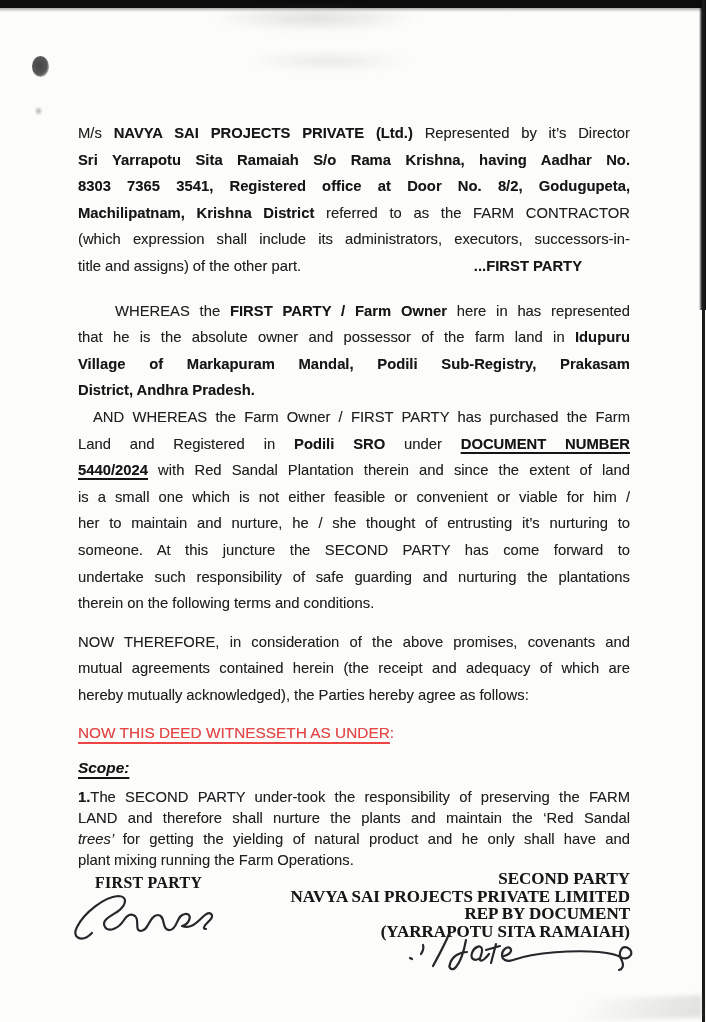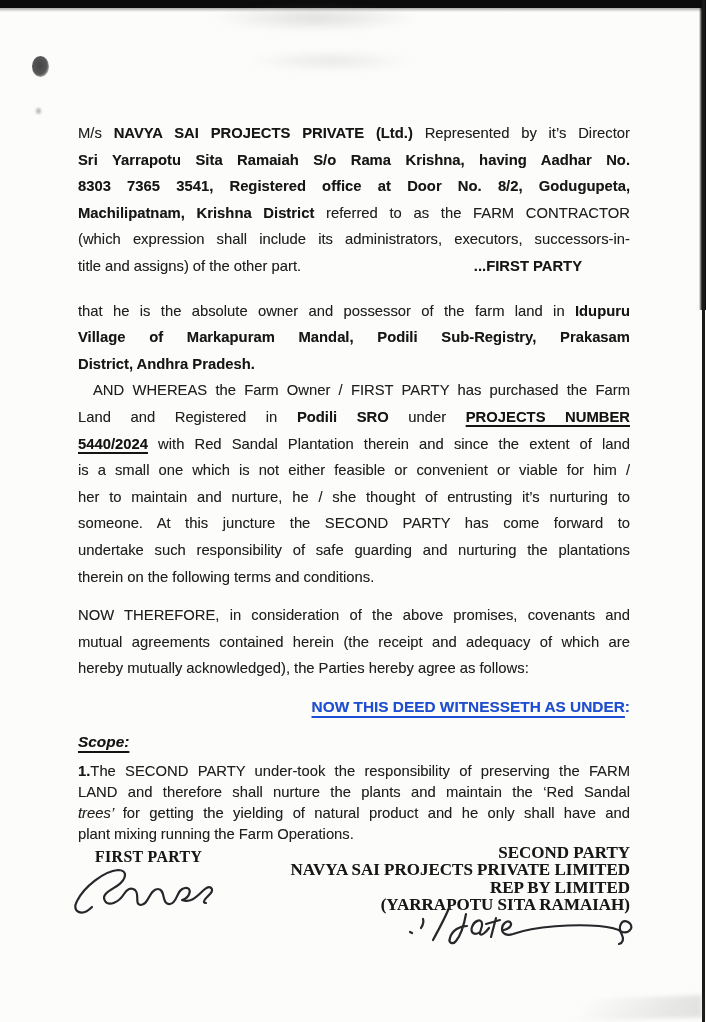--- a/index.html
+++ b/index.html
@@ -47,21 +47,21 @@
   .line.split{display:flex;justify-content:space-between;text-align-last:auto;align-items:flex-end;}
   .split-right{margin-right:48px;white-space:nowrap;}
   .clause-host{margin-top:8px;}
   .clause-host .line{line-height:21px;height:21px;}
   .run-r{}
   .run-b{font-weight:700;color:#161616;}
   .run-bu{font-weight:700;color:#141414;text-decoration:underline;
     text-decoration-thickness:1.6px;text-underline-offset:2.5px;}
   .run-i{font-style:italic;}
 
-  .deed-heading{margin-top:14px;font-size:15.4px;font-weight:700;line-height:22px;color:#1d4ed8;text-align:right;}
+  .deed-heading{margin-top:14px;font-size:15.4px;font-weight:400;line-height:22px;color:#ef4444;}
   .deed-heading .h-main{text-decoration:underline;text-decoration-thickness:2px;text-underline-offset:3.5px;}
   .scope-heading{margin-top:13px;font-size:15.4px;font-weight:700;font-style:italic;line-height:22px;color:#131313;}
   .scope-heading span{text-decoration:underline;text-decoration-thickness:1.8px;text-underline-offset:3.5px;}
 
   
   .sigs{position:relative;margin-top:1px;height:118px;
     font-family:"Liberation Serif","DejaVu Serif",serif;color:#171717;}
   .sig-left{position:absolute;left:0;top:2px;}
   .sig-title{padding-left:17px;font-weight:700;font-size:15.8px;letter-spacing:.4px;}
   .sig-left svg{display:block;margin:-3px 0 0 -10px;}
@@ -92,27 +92,28 @@
           <div class="line"><span class="run-b">Sri Yarrapotu Sita Ramaiah S/o Rama Krishna, having Aadhar No.</span></div>
           <div class="line"><span class="run-b">8303 7365 3541, Registered office at Door No. 8/2, Godugupeta,</span></div>
           <div class="line"><span class="run-b">Machilipatnam, Krishna District </span><span class="run-r">referred to as the FARM CONTRACTOR</span></div>
           <div class="line"><span class="run-r">(which expression shall include its administrators, executors, successors-in-</span></div>
           <div class="line split">
             <span><span class="run-r">title and assigns) of the other part.</span></span>
             <span class="split-right"><span class="run-b">...FIRST PARTY</span></span>
           </div>
         </div>
         <div class="para p2">
+          <div class="line" style="padding-left: 37px;"><span class="run-r">WHEREAS the </span><span class="run-b">FIRST PARTY / Farm Owner </span><span class="run-r">here in has represented</span></div>
           <div class="line"><span class="run-r">that he is the absolute owner and possessor of the farm land in </span><span class="run-b">Idupuru</span></div>
           <div class="line"><span class="run-b">Village of Markapuram Mandal, Podili Sub-Registry, Prakasam</span></div>
           <div class="line last"><span class="run-b">District, Andhra Pradesh.</span></div>
         </div>
         <div class="para p3">
           <div class="line" style="padding-left: 15px;"><span class="run-r">AND WHEREAS the Farm Owner / FIRST PARTY has purchased the Farm</span></div>
-          <div class="line"><span class="run-r">Land and Registered in </span><span class="run-b">Podili SRO</span><span class="run-r"> under </span><span class="run-bu">PROJECTS NUMBER</span></div>
+          <div class="line"><span class="run-r">Land and Registered in </span><span class="run-b">Podili SRO</span><span class="run-r"> under </span><span class="run-bu">DOCUMENT NUMBER</span></div>
           <div class="line"><span class="run-bu">5440/2024</span><span class="run-r"> with Red Sandal Plantation therein and since the extent of land</span></div>
           <div class="line"><span class="run-r">is a small one which is not either feasible or convenient or viable for him /</span></div>
           <div class="line"><span class="run-r">her to maintain and nurture, he / she thought of entrusting it’s nurturing to</span></div>
           <div class="line"><span class="run-r">someone. At this juncture the SECOND PARTY has come forward to</span></div>
           <div class="line"><span class="run-r">undertake such responsibility of safe guarding and nurturing the plantations</span></div>
           <div class="line last"><span class="run-r">therein on the following terms and conditions.</span></div>
         </div>
         <div class="para p4">
           <div class="line"><span class="run-r">NOW THEREFORE, in consideration of the above promises, covenants and</span></div>
           <div class="line"><span class="run-r">mutual agreements contained herein (the receipt and adequacy of which are</span></div>
@@ -140,21 +141,21 @@
     <section class="sigs">
       <div class="sig-left">
         <div class="sig-title">FIRST PARTY</div>
         <svg width="150" height="62" viewBox="0 0 150 62">
           <path class="sigstroke" d="M24 44 C14 54 3 49 9 38 C16 24 36 8 50 7 C60 7 59 16 49 23 C41 28 33 32 37 38 C41 44 51 39 56 31 C59 26 63 24 67 27 C72 31 66 42 73 42 C81 42 81 26 90 26 C98 26 93 42 102 41 C110 40 108 26 117 25 C125 24 122 35 114 37 C124 41 131 31 137 26 C142 22 147 26 142 31 C138 35 133 40 138 40"></path>
         </svg>
       </div>
       <div class="sig-right">
         <div class="sr-line sr-0">SECOND PARTY</div>
         <div class="sr-line">NAVYA SAI PROJECTS PRIVATE LIMITED</div>
-        <div class="sr-line">REP BY LIMITED</div>
+        <div class="sr-line">REP BY DOCUMENT</div>
         <div class="sr-line">(YARRAPOTU SITA RAMAIAH)</div>
         <svg width="242" height="52" viewBox="0 0 242 52">
           <path class="sigstroke" d="M6 30 l2 1"></path>
           <path class="sigstroke" d="M17 26 c2 -3 3 -6 2 -9"></path>
           <path class="sigstroke" d="M29 38 C35 27 41 16 45 6"></path>
           <path class="sigstroke" d="M62 12 c-2 11 -5 21 -10 27 c-3 4 -8 2 -6 -3 c2 -8 10 -12 17 -12"></path>
           <path class="sigstroke" d="M76 30 c-5 4 -10 1 -8 -5 c2 -6 9 -9 10 -4 c1 4 -3 9 -2 11 c2 2 6 -2 9 -6"></path>
           <path class="sigstroke" d="M92 16 l-5 19 m-5 -13 l14 -4"></path>
           <path class="sigstroke" d="M100 28 c5 -1 9 -5 6 -8 c-3 -2 -8 2 -8 7 c0 5 5 7 11 5 c22 -8 62 -10 86 -8 c12 1 19 3 23 6"></path>
           <path class="sigstroke" d="M218 30 c8 2 13 -6 6 -10 c-6 -3 -11 4 -6 13 c2 4 1 8 -3 9"></path>

